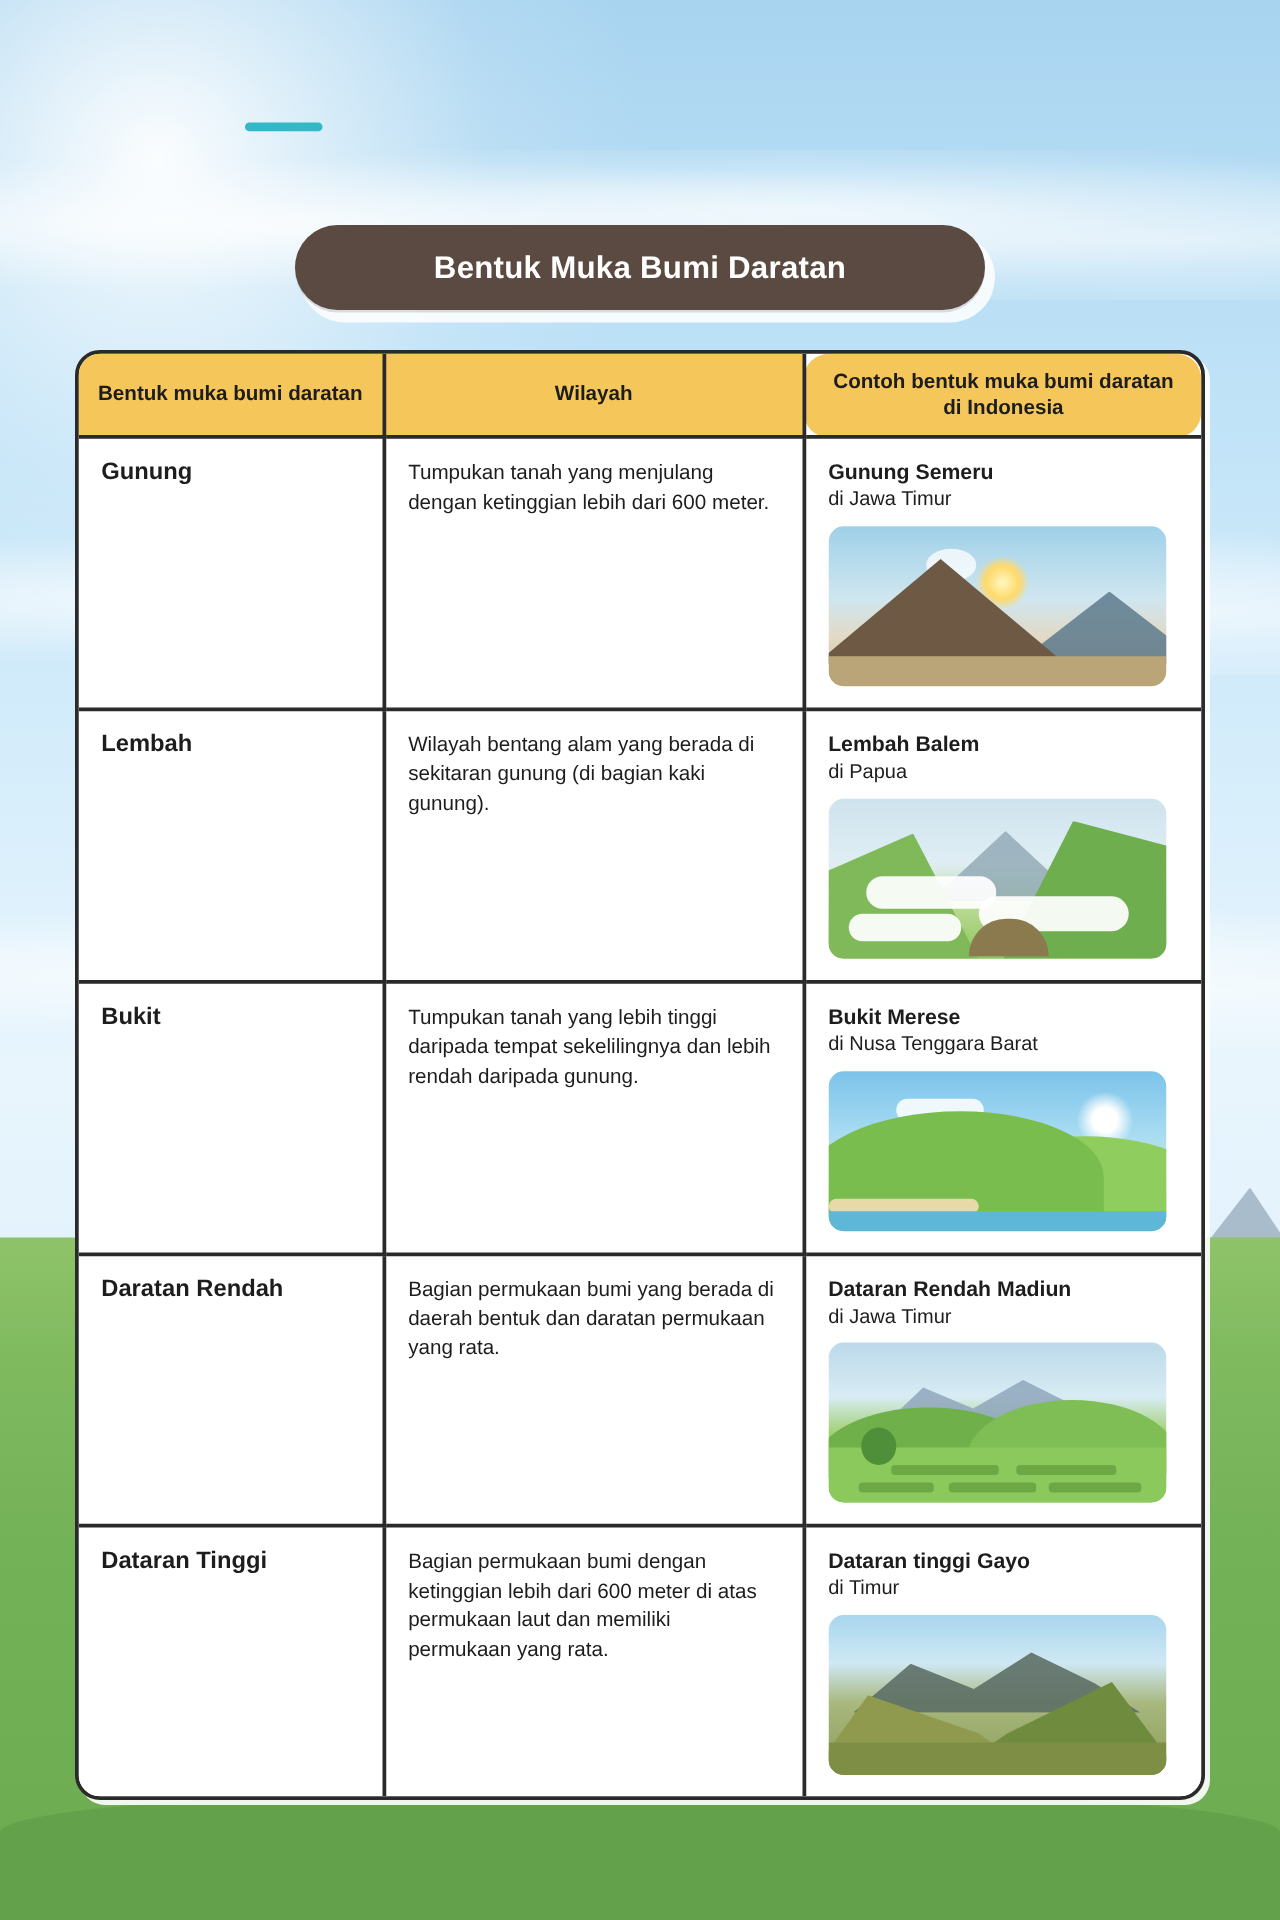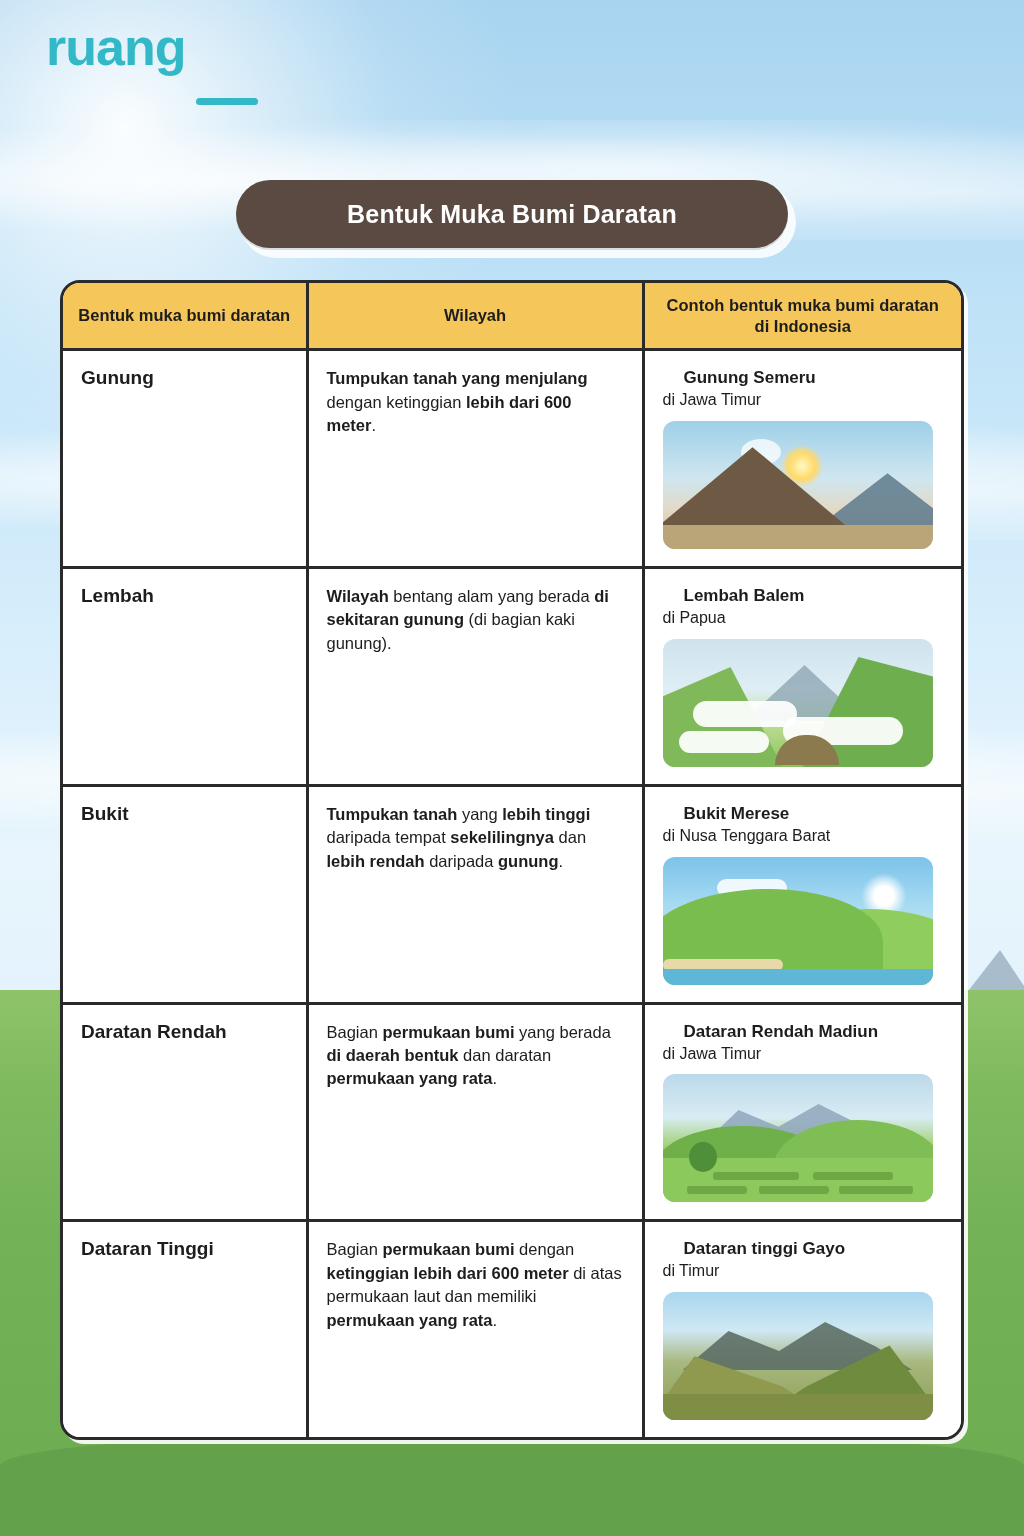--- a/index.html
+++ b/index.html
@@ -81,33 +81,33 @@
   }
   table.grid col.c1{ width:244px; }
   table.grid col.c2{ width:336px; }
   table.grid col.c3{ width:318px; }
 
   thead th{
     background:#f5c65a; border-right:3px solid #2a2a2a; border-bottom:3px solid #2a2a2a;
     font-size:16.5px; font-weight:800; color:#1d1d1d; padding:12px 14px; text-align:center;
     line-height:1.25;
   }
-  thead th:last-child{ border-right:none; }
+  thead th:last-child{ border-right:none;border-radius:20px; }
 
   tbody td{
     border-right:3px solid #2a2a2a; border-bottom:3px solid #2a2a2a;
     vertical-align:top; padding:16px 18px; background:#ffffff;
   }
   tbody td:last-child{ border-right:none; }
   tbody tr:last-child td{ border-bottom:none; }
 
   .term{ font-size:19px; font-weight:800; color:#1d1d1d; }
   .def{ font-size:16.5px; line-height:1.42; color:#1d1d1d; }
-  .def b{ font-weight:700; }
-  .ex-title{ font-size:17px; font-weight:800; color:#1d1d1d; line-height:1.3;margin-left:21px; }
+  .def b{ font-weight:400; }
+  .ex-title{ font-size:17px; font-weight:800; color:#1d1d1d; line-height:1.3; }
   .ex-sub{ font-size:16px; color:#1d1d1d; line-height:1.3; margin-top:1px; }
 
   
   .thumb{
     width:270px; height:128px; border-radius:12px; margin-top:10px;
     position:relative; overflow:hidden;
   }
   
   .ill-semeru{ background:linear-gradient(180deg,#9fd0e8 0%, #cfe6f0 45%, #e3d9c4 70%, #c9b894 100%); }
   .ill-semeru .sun{ position:absolute; left:118px; top:24px; width:42px; height:42px; border-radius:50%;
@@ -176,21 +176,20 @@
 <div class="bg-sunglow"></div>
 <svg class="bg-mountains" viewBox="0 0 1024 300" preserveAspectRatio="none">
   <polygon points="-40,300 120,110 300,300" fill="#a9bccb"></polygon>
   <polygon points="860,300 1000,120 1120,300" fill="#a9bccb"></polygon>
   <polygon points="60,300 200,170 340,300" fill="#b9cbd8"></polygon>
 </svg>
 <div class="bg-hills"></div>
 <div class="bg-hills-dark"></div>
 
 <div class="logo">
-  <span class="l1">ruang</span>
   <span class="underline"></span>
 </div>
 
 <div class="title-wrap">
   <div class="title-shadow"></div>
   <div class="title-pill">Bentuk Muka Bumi Daratan</div>
 </div>
 
 <div class="card-shadow"></div>
 <div class="table-card">

